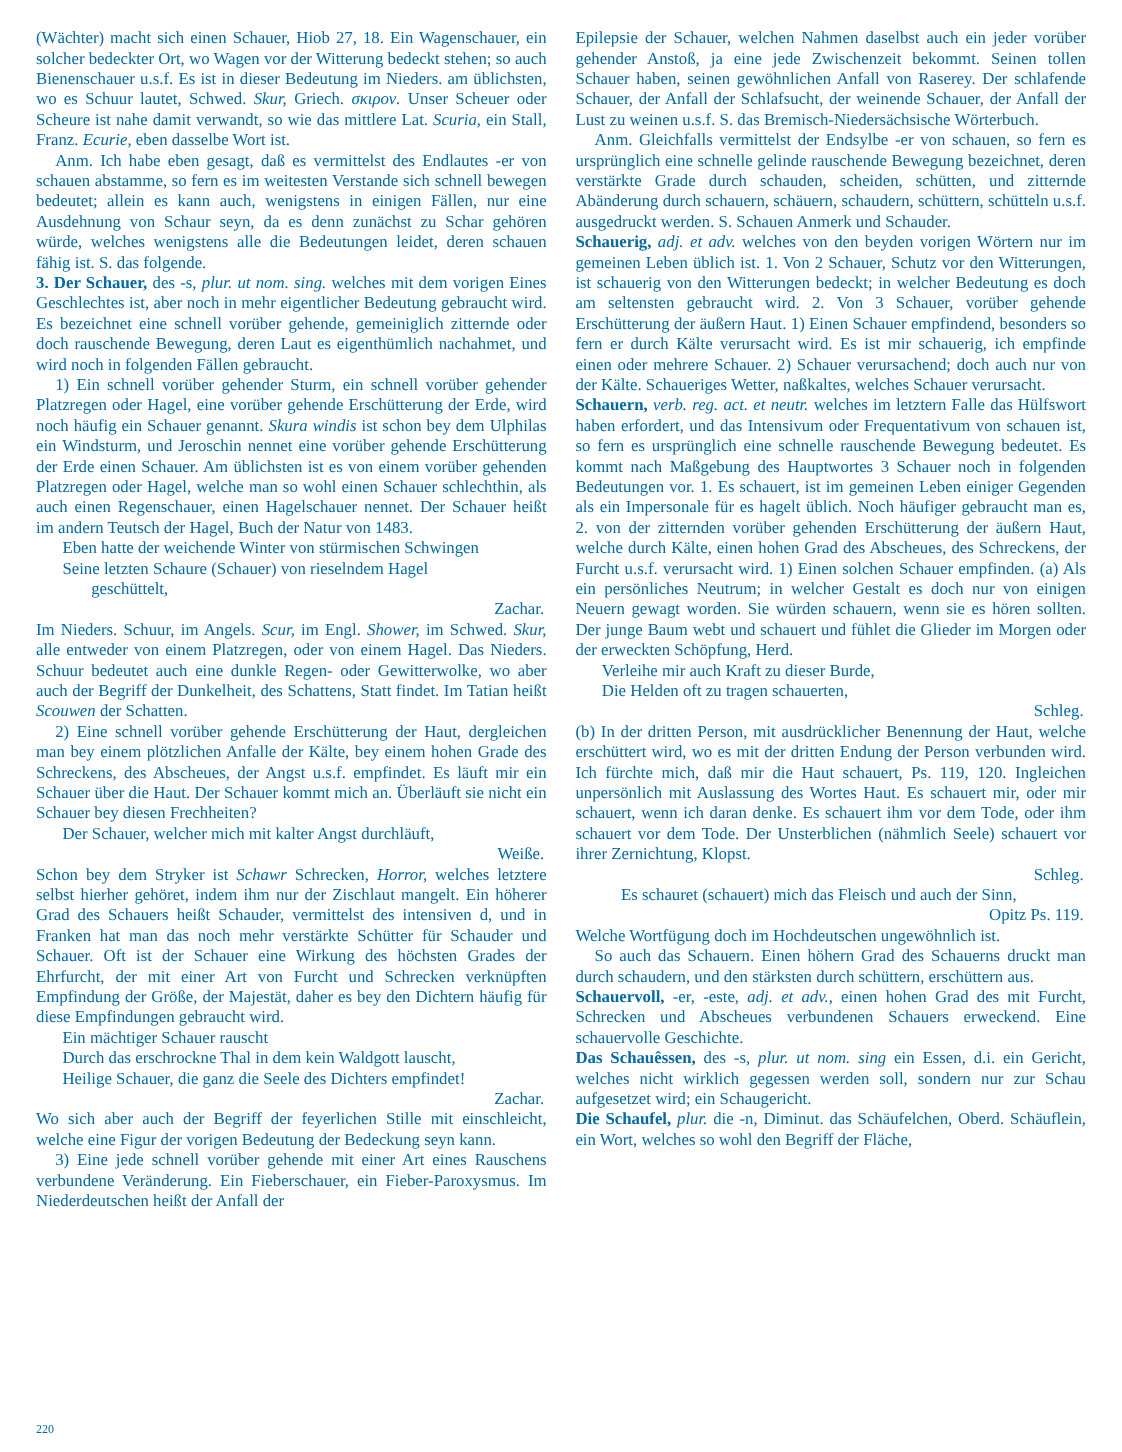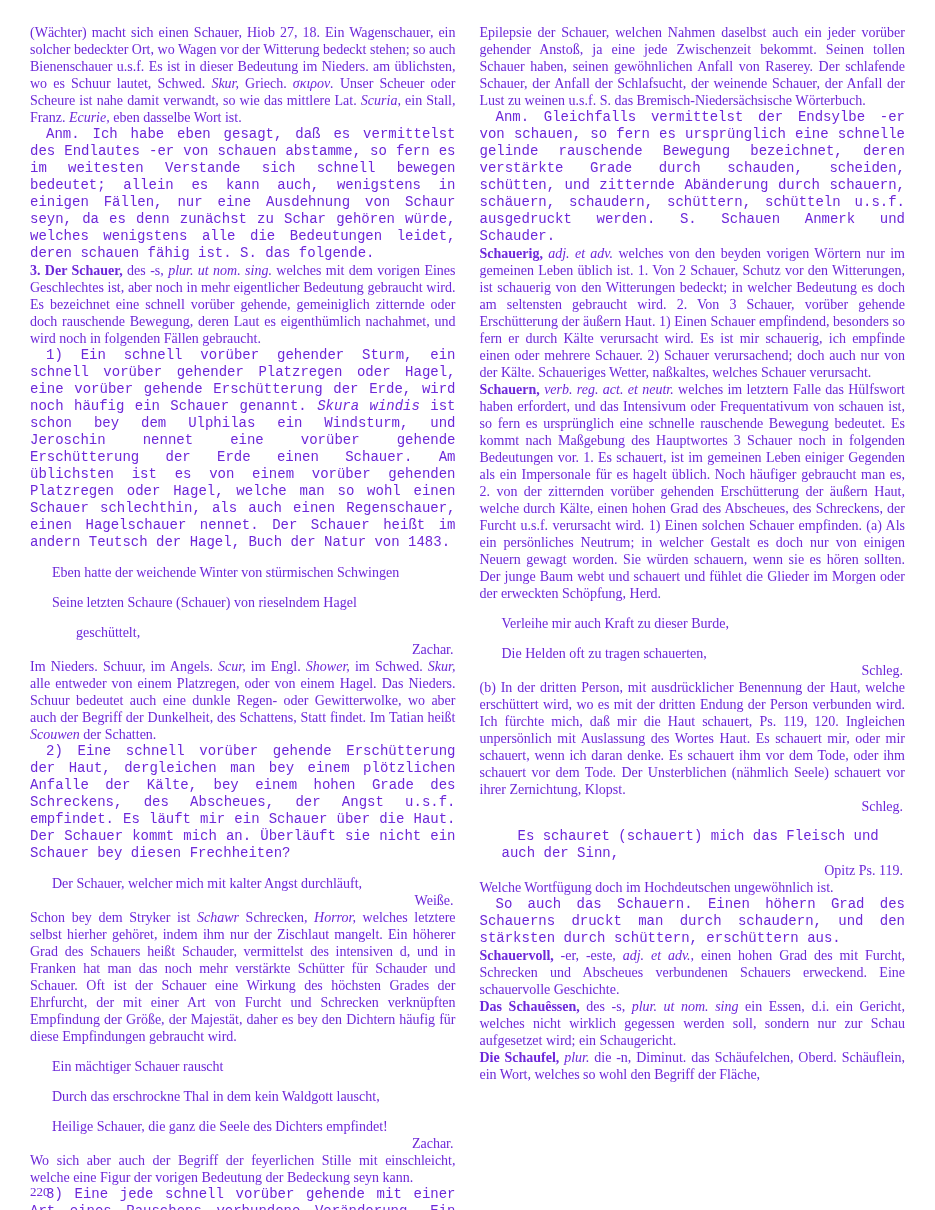--- a/index.html
+++ b/index.html
@@ -1,30 +1,30 @@
 <!DOCTYPE html>
 <html><head>
 <meta charset="utf-8">
 <style>
   html,body{margin:0;padding:0;background:#ffffff;}
   .page{
     width:935px;height:1210px;background:#ffffff;box-sizing:border-box;
     padding:24px 30px 16px 30px;position:relative;
-    font-family:"Liberation Serif","DejaVu Serif",serif;color:#6d28d9;
+    font-family:"Liberation Serif","DejaVu Serif",serif;color:#0369a1;
   }
   .columns{display:flex;gap:24px;}
   .column{flex:1 1 0;min-width:0;font-size:14px;line-height:17px;text-align:justify;}
   p{margin:0;padding:0;}
-  p.indent{text-indent:16px;font-family:Liberation Mono, monospace;}
-  p.verse{text-align:left;padding-left:22px;margin-top:13px;}
+  p.indent{text-indent:16px;}
+  p.verse{text-align:left;padding-left:22px;}
   p.verse.v2{padding-left:46px;}
   p.attr{text-align:right;padding-right:2px;}
   .b{font-weight:bold;}
   .i{font-style:italic;}
-  .footer{position:absolute;left:30px;bottom:12px;font-size:13px;line-height:13px;}
+  .footer{position:absolute;left:30px;bottom:12px;font-size:10px;line-height:13px;}
 </style>
 </head>
 <body>
 
 <div class="page">
   <div class="columns">
     <div class="column">
         <p class="body"><span>(Wächter) macht sich einen Schauer, Hiob 27, 18. Ein Wagenschauer, ein solcher bedeckter Ort, wo Wagen vor der Witterung bedeckt stehen; so auch Bienenschauer u.s.f. Es ist in dieser Bedeutung im Nieders. am üblichsten, wo es Schuur lautet, Schwed. </span><span class="i">Skur,</span><span> Griech. </span><span class="i">σκιρον.</span><span> Unser Scheuer oder Scheure ist nahe damit verwandt, so wie das mittlere Lat. </span><span class="i">Scuria,</span><span> ein Stall, Franz. </span><span class="i">Ecurie,</span><span> eben dasselbe Wort ist.</span></p>
         <p class="body indent"><span>Anm. Ich habe eben gesagt, daß es vermittelst des Endlautes -er von schauen abstamme, so fern es im weitesten Verstande sich schnell bewegen bedeutet; allein es kann auch, wenigstens in einigen Fällen, nur eine Ausdehnung von Schaur seyn, da es denn zunächst zu Schar gehören würde, welches wenigstens alle die Bedeutungen leidet, deren schauen fähig ist. S. das folgende.</span></p>
         <p class="body"><span class="b">3. Der Schauer,</span><span> des -s, </span><span class="i">plur. ut nom. sing.</span><span> welches mit dem vorigen Eines Geschlechtes ist, aber noch in mehr eigentlicher Bedeutung gebraucht wird. Es bezeichnet eine schnell vorüber gehende, gemeiniglich zitternde oder doch rauschende Bewegung, deren Laut es eigenthümlich nachahmet, und wird noch in folgenden Fällen gebraucht.</span></p>

